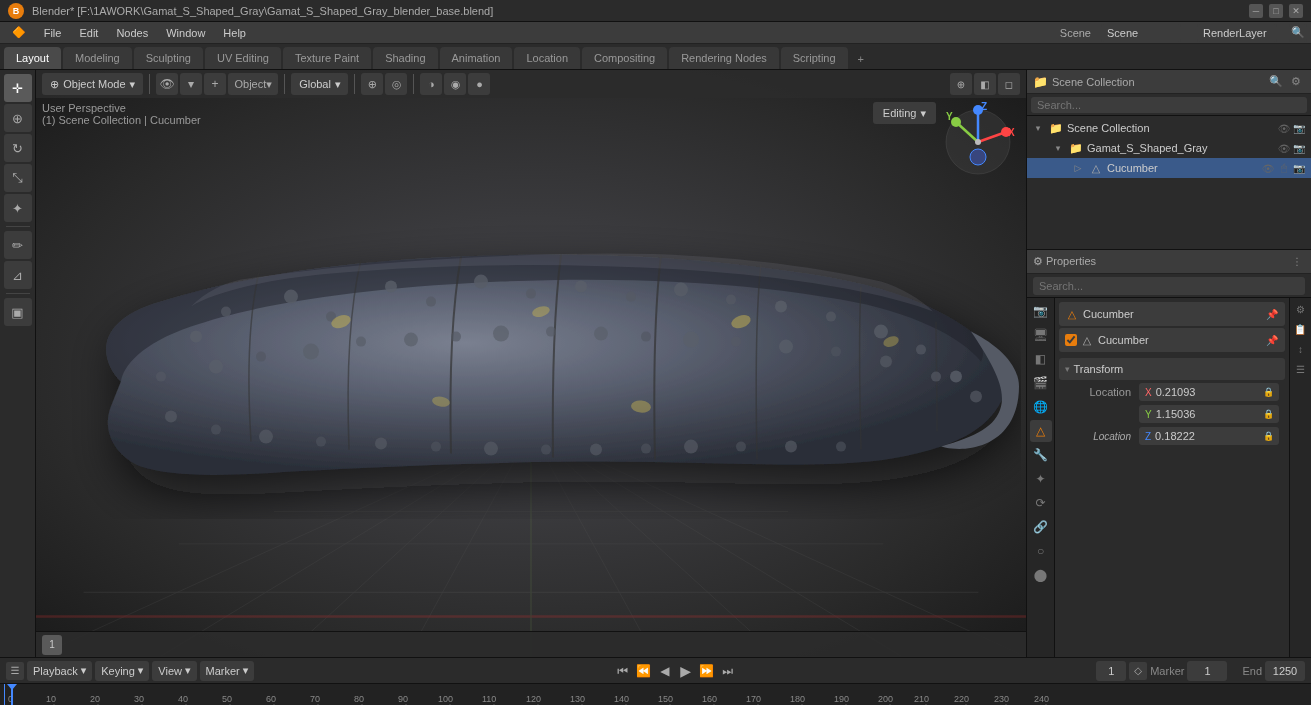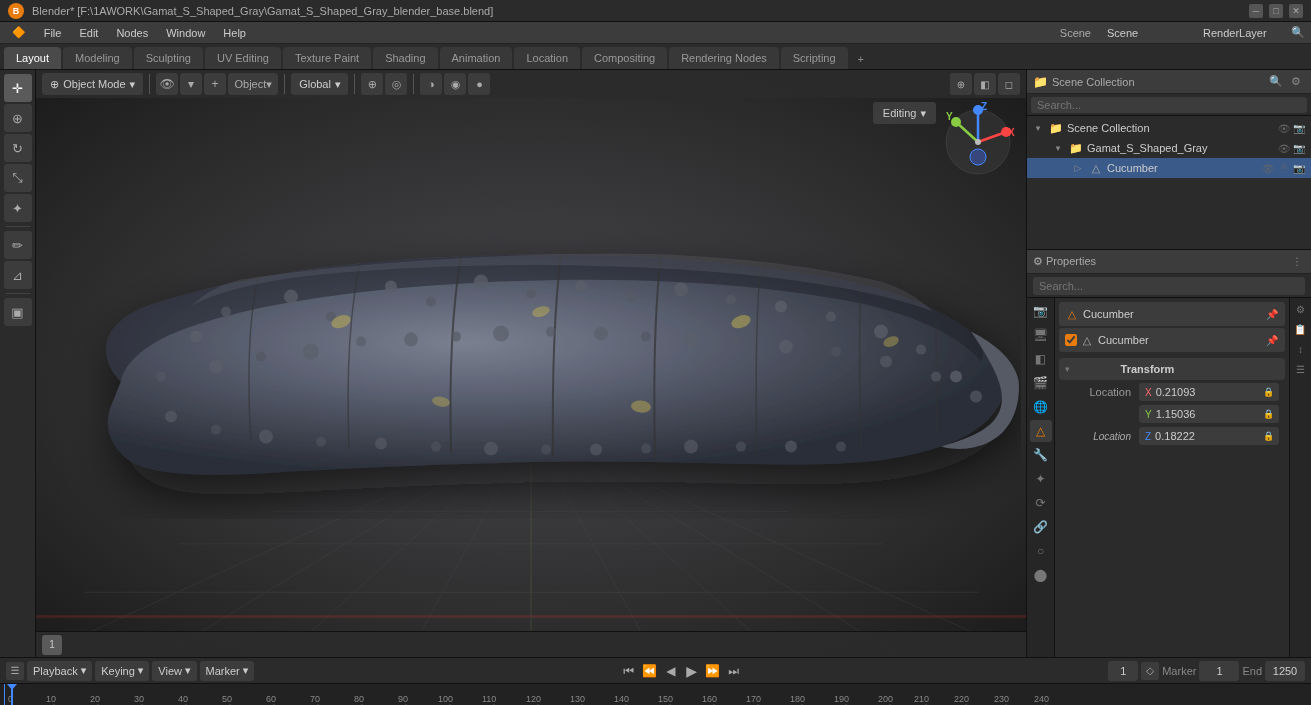--- a/index.html
+++ b/index.html
@@ -458,22 +458,21 @@
       cursor: pointer;
       margin-bottom: 1px;
     }
     .prop-section-header .section-arrow {
       color: #777;
       font-size: 9px;
     }
     .prop-section-header .section-title {
       font-size: 11px;
       color: #ccc;
-      font-weight: bold;
-      margin-left: 47px;
+      font-weight: normal;
     }
     .prop-row {
       display: flex;
       align-items: center;
       height: 22px;
       padding: 0 6px;
       gap: 4px;
     }
     .prop-label {
       width: 70px;
@@ -699,20 +698,24 @@
           </div>
         <div style="width:22px;height:22px;background:#3c3c3c;border-radius:3px;display:flex;align-items:center;justify-content:center;cursor:pointer;">
             <span style="font-size:10px;color:#aaa;">◧</span>
           </div>
         <div style="width:22px;height:22px;background:#3c3c3c;border-radius:3px;display:flex;align-items:center;justify-content:center;cursor:pointer;">
             <span style="font-size:10px;color:#aaa;">◻</span>
           </div>
       </div>
     </div>
 
+    <div id="viewport-info">
+      <div>User Perspective</div>
+      <div>(1) Scene Collection | Cucumber</div>
+    </div>
 
     <div id="options-btn">
       <span>Editing</span>
       <span>▾</span>
     </div>
 
     <div id="gizmo-area">
       <svg width="80" height="80" viewBox="0 0 80 80">
 
         <circle cx="40" cy="40" r="32" fill="rgba(60,60,60,0.5)" stroke="rgba(100,100,100,0.3)" stroke-width="1"></circle>
@@ -1091,21 +1094,21 @@
       <div class="timeline-play-btn">⏩</div>
       <div class="timeline-play-btn">⏭</div>
     </div>
     <div style="flex:1;"></div>
 
     <div style="display:flex;align-items:center;gap:3px;">
       <div style="width:30px;height:20px;background:#3c3c3c;border-radius:3px;display:flex;align-items:center;justify-content:center;font-size:11px;color:#ccc;cursor:pointer;">1</div>
       <div style="width:18px;height:18px;background:#3c3c3c;border-radius:2px;display:flex;align-items:center;justify-content:center;font-size:10px;color:#aaa;">◇</div>
       <span style="font-size:11px;color:#888;">Marker</span>
       <div style="width:40px;height:20px;background:#3c3c3c;border-radius:3px;display:flex;align-items:center;justify-content:center;font-size:11px;color:#ccc;cursor:pointer;">1</div>
-      <span style="font-size:11px;color:#888;">End</span>
+      <span style="font-size:11px;color:#888;margin-left:12px;">End</span>
       <div style="width:40px;height:20px;background:#3c3c3c;border-radius:3px;display:flex;align-items:center;justify-content:center;font-size:11px;color:#ccc;cursor:pointer;">1250</div>
     </div>
   </div>
 </div>
 
 <div style="height:26px;background:#222;display:flex;align-items:center;padding:0 4px;border-top:1px solid #111;overflow:hidden;position:relative;">
 
   <div style="display:flex;align-items:flex-end;width:100%;height:100%;position:relative;">
     <div style="position:absolute;top:0;left:0;right:0;bottom:0;display:flex;align-items:center;">
       <svg width="100%" height="26">

